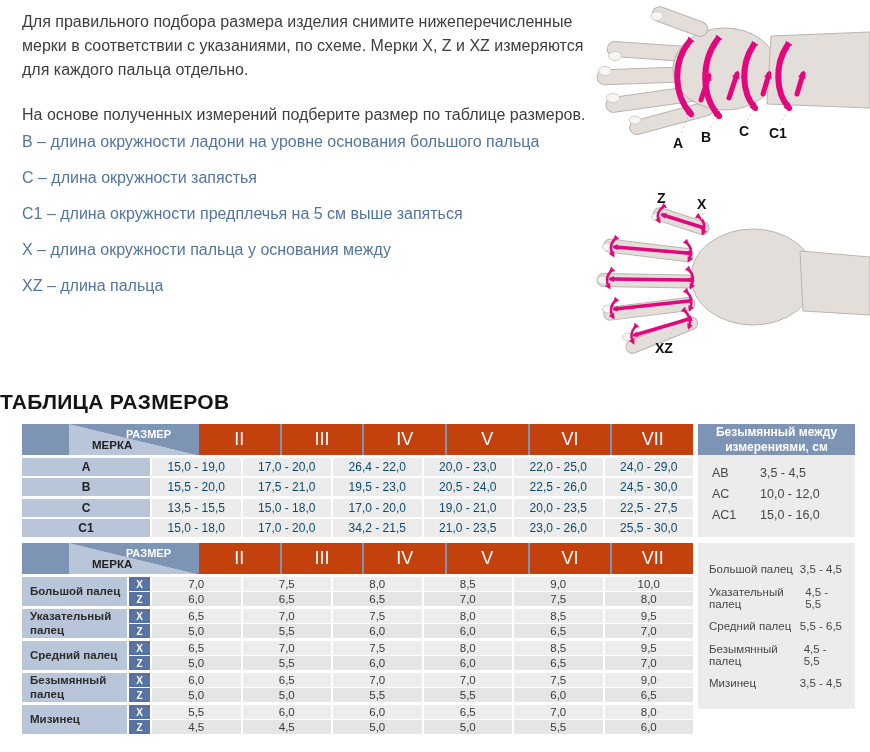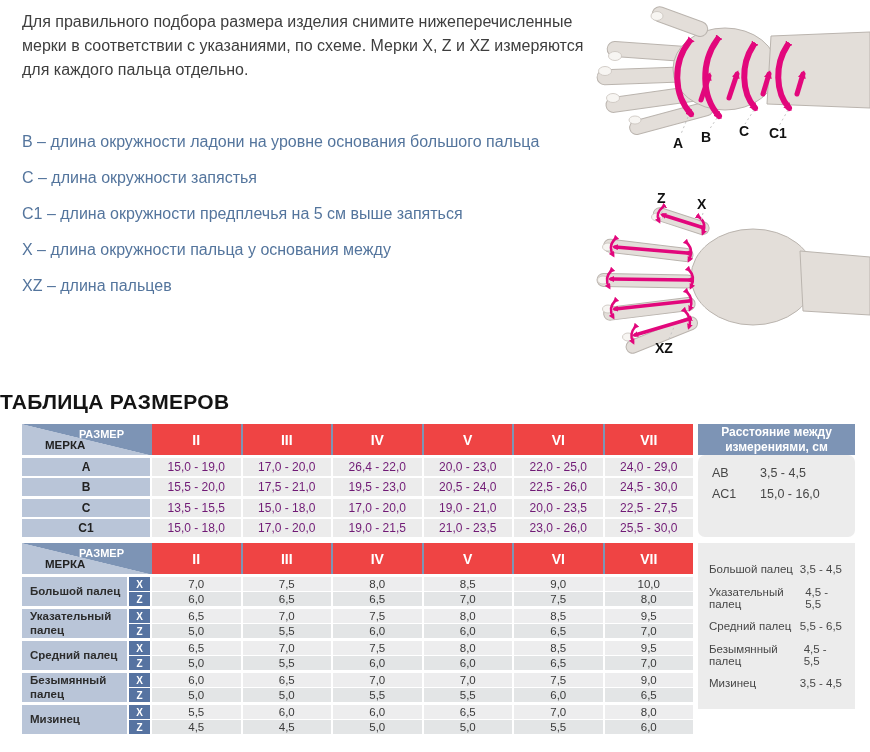--- a/index.html
+++ b/index.html
@@ -16,35 +16,35 @@
 
   
   .hand1 { position:absolute; left:585px; top:2px; }
   .hand2 { position:absolute; left:595px; top:173px; }
 
   
   .title { position:absolute; left:0; top:390px; width:855px; 
            font-size:21px; font-weight:bold; color:#141414; letter-spacing:.3px; }
 
   
-  .thead { display:grid; column-gap:2px; background:#7d94b5; height:31px; }
+  .thead { display:grid; column-gap:2px; background:#7d94b5; height:31px;padding-left:47px; }
   .thead .hcell { display:flex; align-items:center; justify-content:center;
-                  color:#fff; font-weight:bold; font-size:14px; background:#ef4444; }
+                  color:#fff; font-weight:normal; font-size:18px; background:#c2410c; }
   .corner { position:relative; background:linear-gradient(to bottom left, #7d94b5 49.6%, #b9c5d8 50.4%); }
   .c-top { position:absolute; top:4px; right:26px; color:#fff; font-weight:bold; font-size:11px; }
   .c-bottom { position:absolute; bottom:4px; left:23px; color:#222; font-weight:bold; font-size:11.5px; }
 
   
   .table1 { position:absolute; left:22px; top:424px; width:671px; }
   .table1 .thead { grid-template-columns:128px repeat(6,1fr); }
   .t1-row { display:grid; grid-template-columns:128px repeat(6,1fr); column-gap:2px; margin-top:2.5px; height:18px; }
   .t1-label { background:#b9c5d8; display:flex; align-items:center; justify-content:center;
               font-size:12px; font-weight:bold; color:#222; }
   .t1-cell { background:#ececec; display:flex; align-items:center; justify-content:center;
-             font-size:12px; color:#701a75; }
+             font-size:12px; color:#0c4a6e; }
 
   
   .table2 { position:absolute; left:22px; top:543px; width:671px; }
   .table2 .thead { grid-template-columns:105px 21px repeat(6,1fr); }
   .table2 .corner { grid-column:1 / span 2; }
   .t2-group { display:grid; grid-template-columns:105px 21px repeat(6,1fr);
               column-gap:2px; row-gap:1px; grid-auto-rows:14px; margin-top:3px; }
   .t2-label { grid-row:1 / span 2; background:#b9c5d8; display:flex; align-items:center;
               padding-left:8px; font-size:11.5px; font-weight:bold; color:#2c2c2c; line-height:1.15; }
   .t2-badge { background:#5673a1; color:#fff; font-size:10px; font-weight:bold;
@@ -53,41 +53,42 @@
              font-size:11.5px; color:#3a3a3a; }
   .t2-cell.z { background:#e3e5e6; }
 
   
   .panel { position:absolute; left:698px; width:157px; }
   .panel1 { top:424px; } .panel2 { top:543px; }
   .panel-header { height:31px; background:#7d94b5; color:#fff; font-weight:bold; font-size:12px;
                   display:flex; align-items:center; justify-content:center; text-align:center;
                   line-height:1.25; padding:0 8px; }
   .panel-body { background:#ececec; }
-  .panel1 .panel-body { height:82px; padding:11px 0 0 14px;border-radius:7px; }
+  .panel1 .panel-body { height:82px; padding:11px 0 0 14px; }
   .p1-row { display:grid; grid-template-columns:48px auto; height:21px; font-size:12.5px; color:#474747; }
   .panel2 .panel-body { height:166px; padding:17px 13px 0 11px; }
   .p2-row { display:flex; justify-content:space-between; margin-bottom:10.5px;
             font-size:11.5px; color:#474747; height:18px; align-items:center; }
 </style>
 </head>
 <body>
 
 <div class="page">
 
   <div class="intro">
     <p>Для правильного подбора размера изделия снимите нижеперечисленные мерки в соответствии с указаниями, по схеме. Мерки X, Z и XZ измеряются для каждого пальца отдельно.</p>
+    <p>На основе полученных измерений подберите размер по таблице размеров.</p>
   </div>
 
   <div class="defs">
     <div>B – длина окружности ладони на уровне основания большого пальца</div>
     <div>C – длина окружности запястья</div>
     <div>C1 – длина окружности предплечья на 5 см выше запяться</div>
     <div>X – длина окружности пальца у основания между</div>
-    <div>XZ – длина пальцев</div>
+    <div>XZ – длина пальца</div>
   </div>
 
   <svg class="hand1" width="285" height="152" viewBox="0 0 285 152">
     <defs>
       <marker id="ah" markerWidth="8" markerHeight="8" refX="4" refY="4" orient="auto" markerUnits="userSpaceOnUse">
         <path d="M0,0 L8,4 L0,8 Z" fill="#e2077c"></path>
       </marker>
       <marker id="ah2" markerWidth="6" markerHeight="6" refX="3" refY="3" orient="auto" markerUnits="userSpaceOnUse">
         <path d="M0,0 L6,3 L0,6 Z" fill="#e2077c"></path>
       </marker>
@@ -218,34 +219,38 @@
           <div class="t1-cell">15,0 - 18,0</div>
           <div class="t1-cell">17,0 - 20,0</div>
           <div class="t1-cell">19,0 - 21,0</div>
           <div class="t1-cell">20,0 - 23,5</div>
           <div class="t1-cell">22,5 - 27,5</div>
         </div>
         <div class="t1-row">
           <div class="t1-label">C1</div>
           <div class="t1-cell">15,0 - 18,0</div>
           <div class="t1-cell">17,0 - 20,0</div>
-          <div class="t1-cell">19,0 - 21,5</div>
+          <div class="t1-cell">34,2 - 21,5</div>
           <div class="t1-cell">21,0 - 23,5</div>
           <div class="t1-cell">23,0 - 26,0</div>
           <div class="t1-cell">25,5 - 30,0</div>
         </div>
       </div>
   </div>
 
   <div class="panel panel1">
-    <div class="panel-header">Расстояние между измерениями, см</div>
+    <div class="panel-header">Безымянный между измерениями, см</div>
     <div class="panel-body">
       <div class="p1-row">
         <span>AB</span>
         <span>3,5 - 4,5</span>
+      </div>
+      <div class="p1-row">
+        <span>AC</span>
+        <span>10,0 - 12,0</span>
       </div>
       <div class="p1-row">
         <span>AC1</span>
         <span>15,0 - 16,0</span>
       </div>
     </div>
   </div>
 
   <div class="table2">
     <div class="thead">

